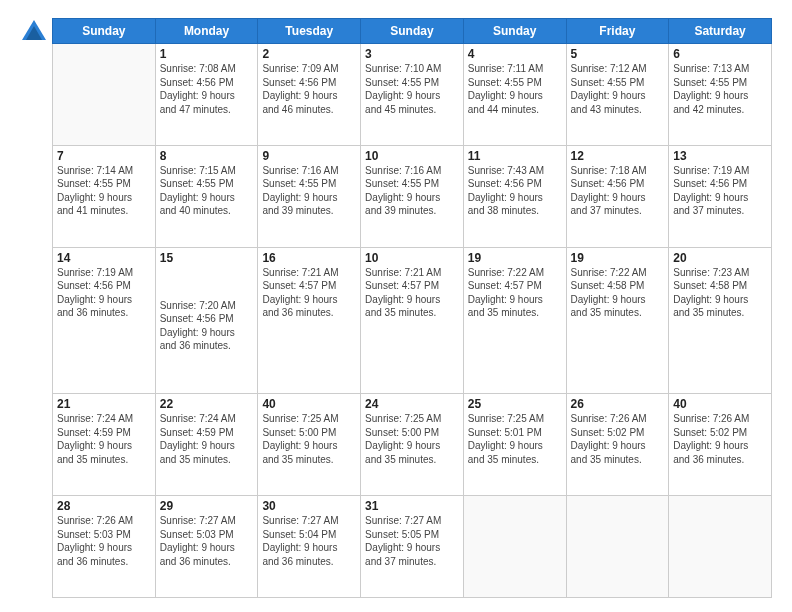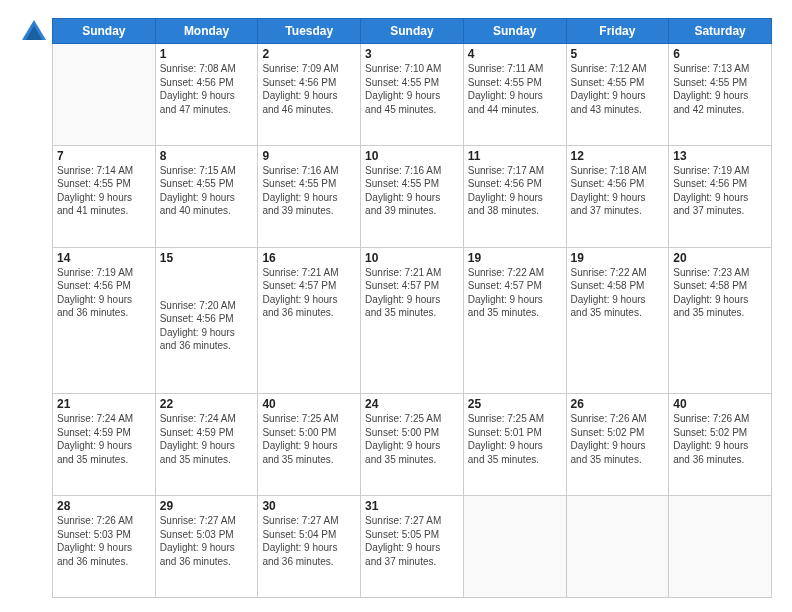--- a/index.html
+++ b/index.html
@@ -194,21 +194,21 @@
 Daylight: 9 hours and 39 minutes.</div>
           </td>
           <td>
             <span class="day-number">10</span>
             <div class="day-info" style="white-space: pre-line;">Sunrise: 7:16 AM
 Sunset: 4:55 PM
 Daylight: 9 hours and 39 minutes.</div>
           </td>
           <td>
             <span class="day-number">11</span>
-            <div class="day-info" style="white-space: pre-line;">Sunrise: 7:17 AM
+            <div class="day-info" style="white-space: pre-line;">Sunrise: 7:43 AM
 Sunset: 4:56 PM
 Daylight: 9 hours and 38 minutes.</div>
           </td>
           <td>
             <span class="day-number">12</span>
             <div class="day-info" style="white-space: pre-line;">Sunrise: 7:18 AM
 Sunset: 4:56 PM
 Daylight: 9 hours and 37 minutes.</div>
           </td>
           <td>

